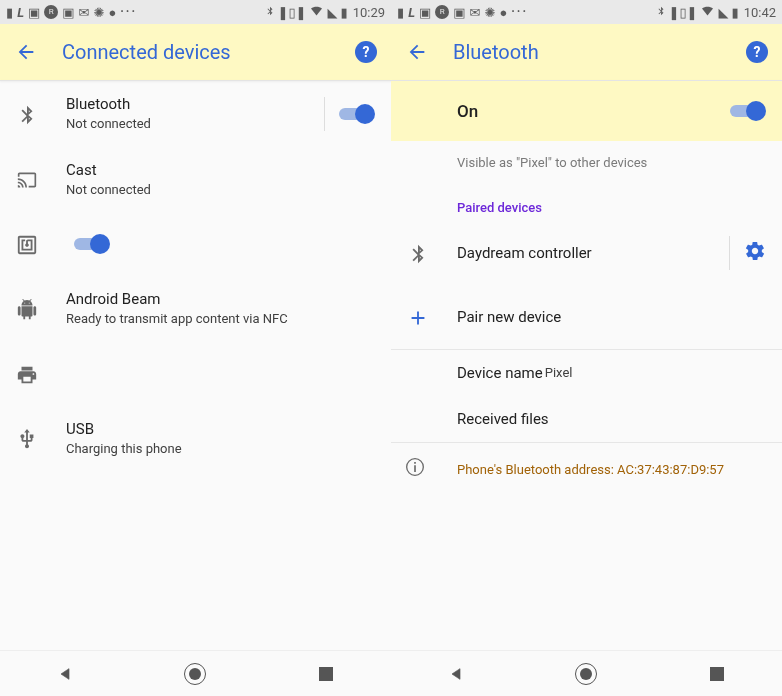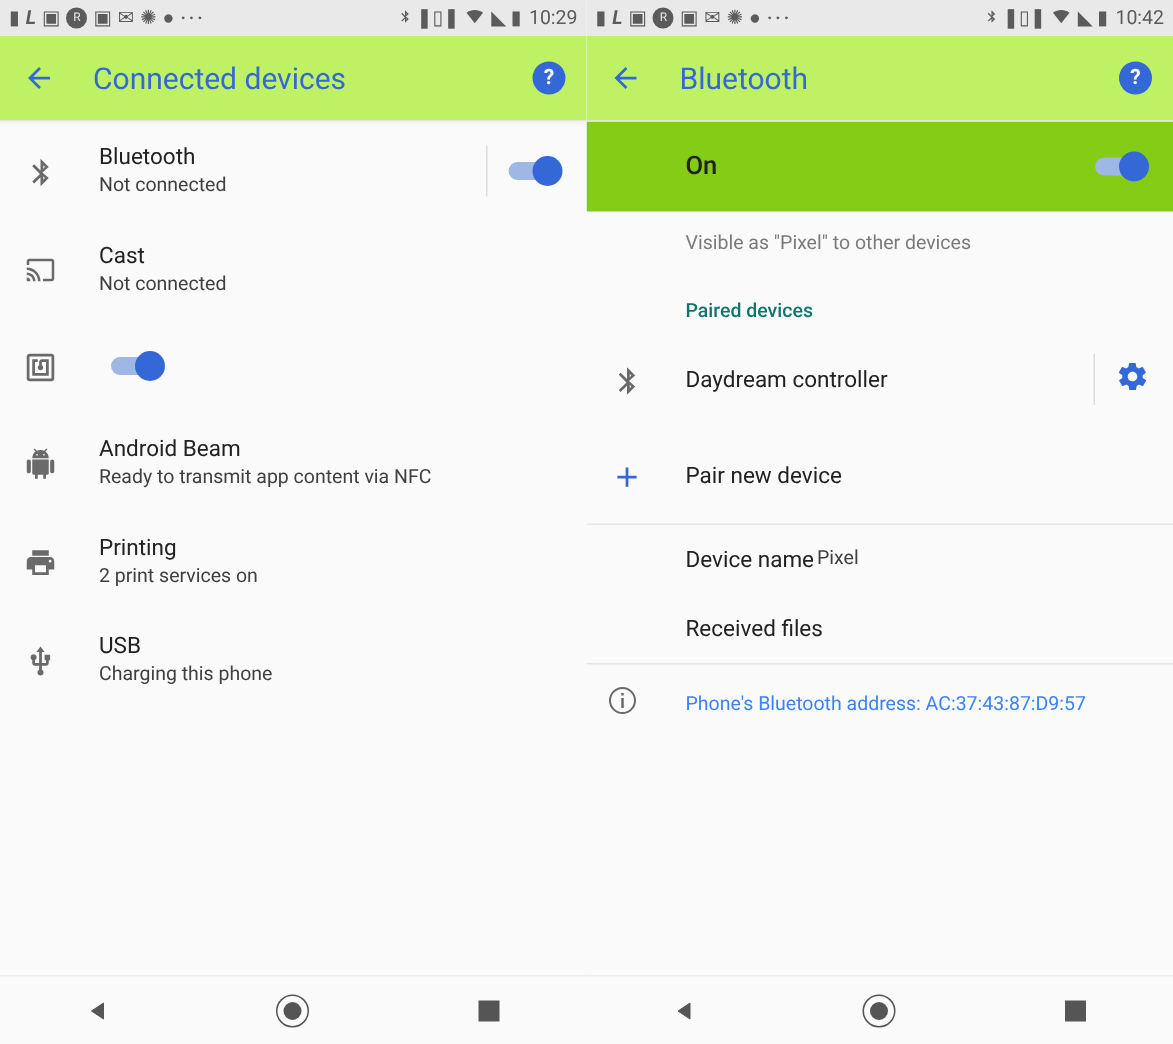--- a/index.html
+++ b/index.html
@@ -37,21 +37,21 @@
     .status-right { gap: 3px; }
     .status-icon { font-size: 13px; line-height: 1; }
     .status-dots { letter-spacing: 2px; font-weight: bold; }
     .status-time { font-size: 13px; margin-left: 2px; }
     .header {
       height: 56px;
       display: flex;
       align-items: center;
       padding: 0 14px;
       gap: 24px;
-      background: #bef264;
+      background: #fef9c3;
     }
     .header-back { 
       width: 24px; height: 24px; 
       display: flex; align-items: center; justify-content: center;
       cursor: pointer;
     }
     .header-title {
       flex: 1;
       font-size: 20px;
       font-weight: 400;
@@ -122,53 +122,53 @@
     }
     .toggle-thumb {
       position: absolute;
       right: 0; top: 0;
       width: 20px; height: 20px;
       background: #3468d6;
       border-radius: 50%;
     }
     
     .switch-row {
-      background: #84cc16;
+      background: #fef9c3;
       display: flex;
       align-items: center;
       padding: 16px 16px 16px 66px;
       min-height: 60px;
     }
     .switch-row .label {
       flex: 1;
       font-size: 17px;
       font-weight: 500;
       color: #222;
     }
     .visible-row {
       padding: 14px 16px 14px 66px;
       font-size: 13px;
       color: #7a7a7a;
     }
     .section-header {
       padding: 16px 16px 6px 66px;
       font-size: 13px;
       font-weight: 500;
-      color: #0f766e;
+      color: #6d28d9;
     }
     .gear-icon svg { fill: #3468d6; }
     .plus-icon { color: #3468d6; stroke: #3468d6; }
     .divider { height: 1px; background: #e6e6e6; margin-left: 0; }
     .info-row {
       display: flex;
       align-items: center;
       padding: 14px 16px 14px 14px;
     }
     .info-row .icon-slot { width: 52px; }
-    .info-text { font-size: 13px; color: #3b82f6; }
+    .info-text { font-size: 13px; color: #a16207; }
     .nav-bar {
       height: 46px;
       display: flex;
       align-items: center;
       justify-content: space-around;
       background: #fafafa;
       border-top: 1px solid #eee;
     }
     .nav-btn {
       width: 60px; height: 40px;
@@ -287,24 +287,20 @@
         <div class="item-sub">Ready to transmit app content via NFC</div>
       </div>
     </div>
 
     <div class="list-item">
       <div class="icon-slot">
         <svg width="22" height="22" viewBox="0 0 24 24">
             <path d="M19 8H5c-1.66 0-3 1.34-3 3v6h4v4h12v-4h4v-6c0-1.66-1.34-3-3-3zm-3 11H8v-5h8v5zm3-7c-.55 0-1-.45-1-1s.45-1 1-1 1 .45 1 1-.45 1-1 1zm-1-9H6v4h12V3z"></path>
           </svg>
       </div>
-      <div class="item-text">
-        <div class="item-title">Printing</div>
-        <div class="item-sub">2 print services on</div>
-      </div>
     </div>
 
     <div class="list-item">
       <div class="icon-slot">
         <svg width="22" height="22" viewBox="0 0 24 24">
             <path d="M15 7v4h1v2h-3V5h2l-3-4-3 4h2v8H8v-2.07c.7-.37 1.2-1.08 1.2-1.93 0-1.21-.99-2.2-2.2-2.2-1.21 0-2.2.99-2.2 2.2 0 .85.5 1.56 1.2 1.93V13c0 1.11.89 2 2 2h3v3.05c-.71.37-1.2 1.1-1.2 1.95 0 1.22.99 2.2 2.2 2.2 1.21 0 2.2-.98 2.2-2.2 0-.85-.49-1.58-1.2-1.95V15h3c1.11 0 2-.89 2-2v-2h1V7h-4z"></path>
           </svg>
       </div>
       <div class="item-text">
         <div class="item-title">USB</div>

